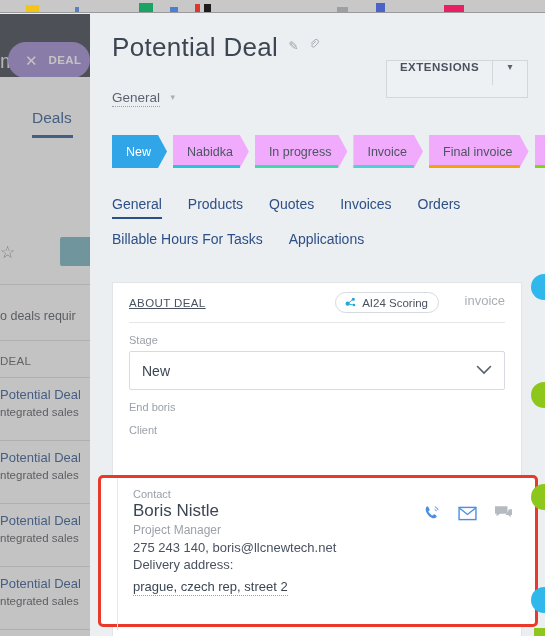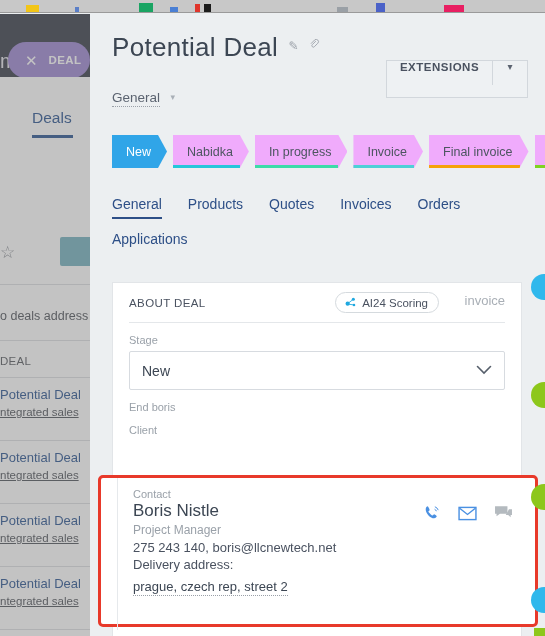--- a/index.html
+++ b/index.html
@@ -95,21 +95,21 @@
     font-size: 11.5px; color: #55585e; letter-spacing: .3px;
   }
   .hr-3 {
     position: absolute; top: 300px; left: 0; width: 90px;
     height: 1px; background: #dddfe2;
   }
   .deal-row { position: absolute; left: 0; width: 90px; height: 63px; }
   .deal-row .t { position: absolute; top: 9px; left: 0px;
      color: #27518f; font-size: 13px; white-space: nowrap; }
   .deal-row .s { position: absolute; top: 28px; left: 0px;
-     color: #4d5158; font-size: 11.5px; white-space: nowrap; text-decoration: underline; }
+     color: #4d5158; font-size: 11.5px; white-space: nowrap; }
   .deal-row .sep { position: absolute; bottom: 0; left: 0;
      width: 90px; height: 1px; background: #dddfe2; }
 
   .dim-overlay {
     position: absolute; top: 14px; left: 0;
     width: 90px; height: 622px;
     background: rgba(112,112,112,0.42);
     pointer-events: none;
   }
 
@@ -199,21 +199,21 @@
     border: 1px solid #e2e5e8;
   }
   .card-head {
     position: relative; height: 40px;
     border-bottom: 1px solid #e4e7ea;
     margin: 0 16px;
     display: flex; align-items: center;
   }
   .card-head .ttl {
     font-size: 11.5px; color: #4a5260;
-    letter-spacing: .4px; font-weight: 500;
+    letter-spacing: .4px; font-weight: 500; text-decoration: underline;
   }
   .ai-badge {
     position: absolute; right: 66px; top: 9px;
     height: 21px; border: 1px solid #d5dade; border-radius: 11px;
     display: flex; align-items: center; gap: 5px;
     padding: 0 10px 0 8px;
     font-size: 11.5px; color: #4a5260;
   }
   .ai-badge svg { display: block; }
   .cancel-link {
@@ -300,21 +300,21 @@
         <span class="x-ico">✕</span>
         <span class="lbl">DEAL</span>
       </div>
     </div>
     <div class="bg-body">
       <div class="deals-tab">Deals</div>
       <div class="deals-underline"></div>
       <div class="star-ico">☆</div>
       <div class="d-chip">D</div>
       <div class="hr-1"></div>
-      <div class="nodeals">o deals address</div>
+      <div class="nodeals">o deals requir</div>
       <div class="hr-2"></div>
       <div class="deal-caps">DEAL</div>
       <div class="hr-3"></div>
       <div id="deal-list">
           <div class="deal-row" style="top: 301px;">
             <div class="t">Potential Deal</div>
             <div class="s">ntegrated sales</div>
             <div class="sep"></div>
           </div>
           <div class="deal-row" style="top: 364px;">
@@ -388,20 +388,21 @@
 
     <div class="navtabs">
       <div class="row" id="navrow1">
           <div class="navtab active">General</div>
           <div class="navtab">Products</div>
           <div class="navtab">Quotes</div>
           <div class="navtab">Invoices</div>
           <div class="navtab">Orders</div>
         </div>
       <div class="row row2" id="navrow2">
+          <div class="navtab">Billable Hours For Tasks</div>
           <div class="navtab">Applications</div>
         </div>
     </div>
 
     <div class="card">
       <div class="card-head">
         <span class="ttl">ABOUT DEAL</span>
         <span class="ai-badge">
           <svg width="13" height="13" viewBox="0 0 16 16">
             <circle cx="4.5" cy="9.5" r="2.6" fill="#1fa8e0"></circle>

